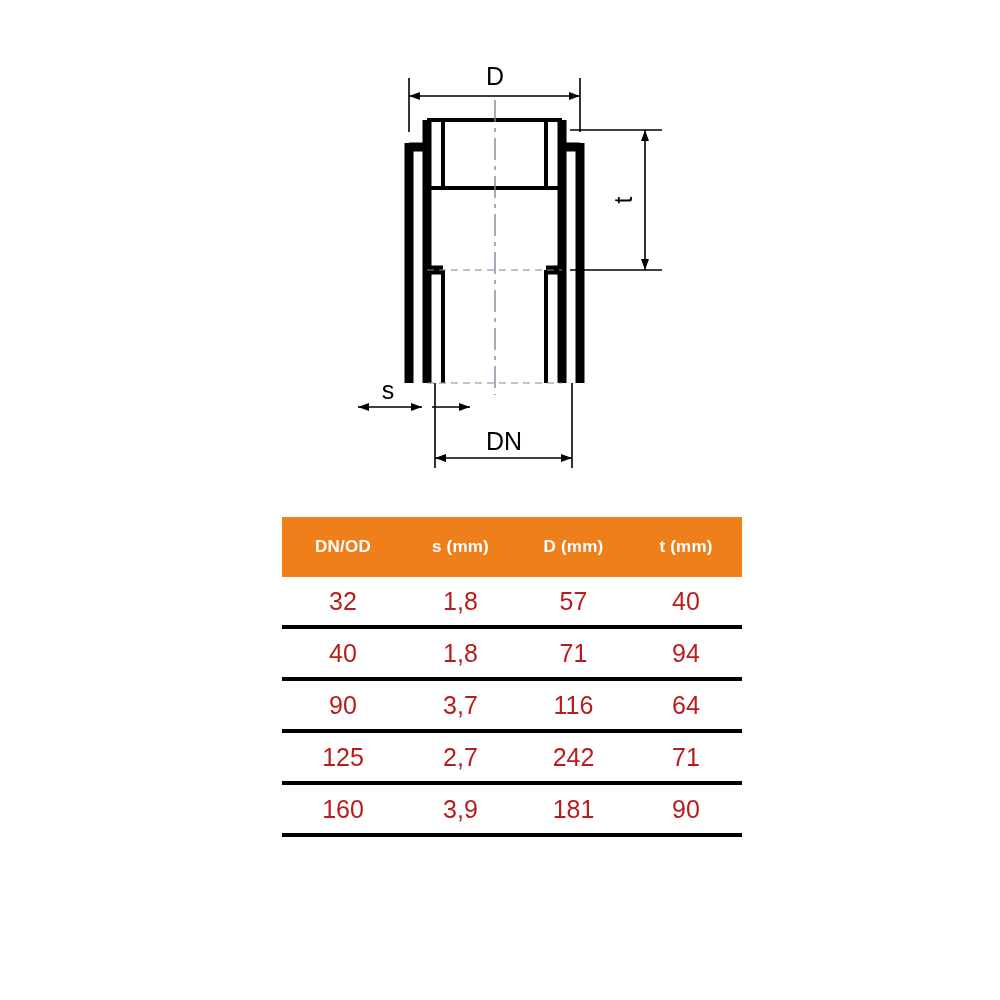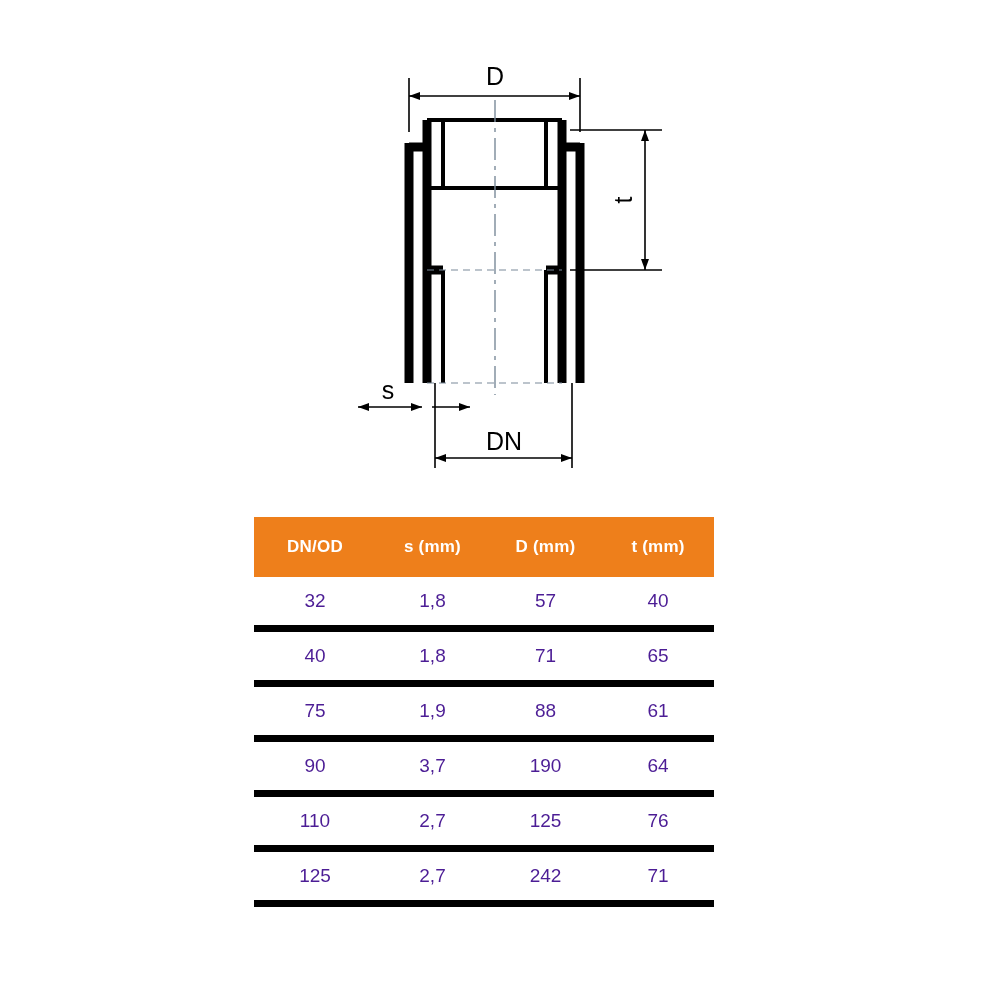--- a/index.html
+++ b/index.html
@@ -34,47 +34,47 @@
   }
   .dim-label {
     font-family: "Liberation Sans", sans-serif;
     font-size: 25px;
     fill: #000000;
   }
 
   
   .table-wrap {
     position: absolute;
-    left: 254px;
+    left: 282px;
     top: 517px;
     width: 460px;
   }
   table.spec {
     border-collapse: collapse;
     width: 460px;
     table-layout: fixed;
   }
   table.spec th {
     background: #ee7f1b;
     color: #ffffff;
     font-size: 17px;
     font-weight: bold;
     height: 58px;
     text-align: center;
     vertical-align: middle;
     border: none;
     letter-spacing: 0.2px;
   }
   table.spec td {
-    font-size: 19px;
-    color: #4c1d95;
+    font-size: 25px;
+    color: #b91c1c;
     height: 46px;
     text-align: center;
     vertical-align: middle;
-    border-bottom: 7px solid #000000;
+    border-bottom: 4px solid #000000;
     background: #ffffff;
   }
   table.spec tbody tr:first-child td {
     border-top: none;
   }
   table.spec col.c0 { width: 122px; }
   table.spec col.c1 { width: 113px; }
   table.spec col.c2 { width: 113px; }
   table.spec col.c3 { width: 112px; }
 </style>
@@ -183,43 +183,37 @@
         <tr>
           <td>32</td>
           <td>1,8</td>
           <td>57</td>
           <td>40</td>
         </tr>
         <tr>
           <td>40</td>
           <td>1,8</td>
           <td>71</td>
-          <td>65</td>
-        </tr>
-        <tr>
-          <td>75</td>
-          <td>1,9</td>
-          <td>88</td>
-          <td>61</td>
+          <td>94</td>
         </tr>
         <tr>
           <td>90</td>
           <td>3,7</td>
-          <td>190</td>
+          <td>116</td>
           <td>64</td>
-        </tr>
-        <tr>
-          <td>110</td>
-          <td>2,7</td>
-          <td>125</td>
-          <td>76</td>
         </tr>
         <tr>
           <td>125</td>
           <td>2,7</td>
           <td>242</td>
           <td>71</td>
         </tr>
+        <tr>
+          <td>160</td>
+          <td>3,9</td>
+          <td>181</td>
+          <td>90</td>
+        </tr>
       </tbody>
     </table>
   </div>
 
 </div>
 
 </body></html>

